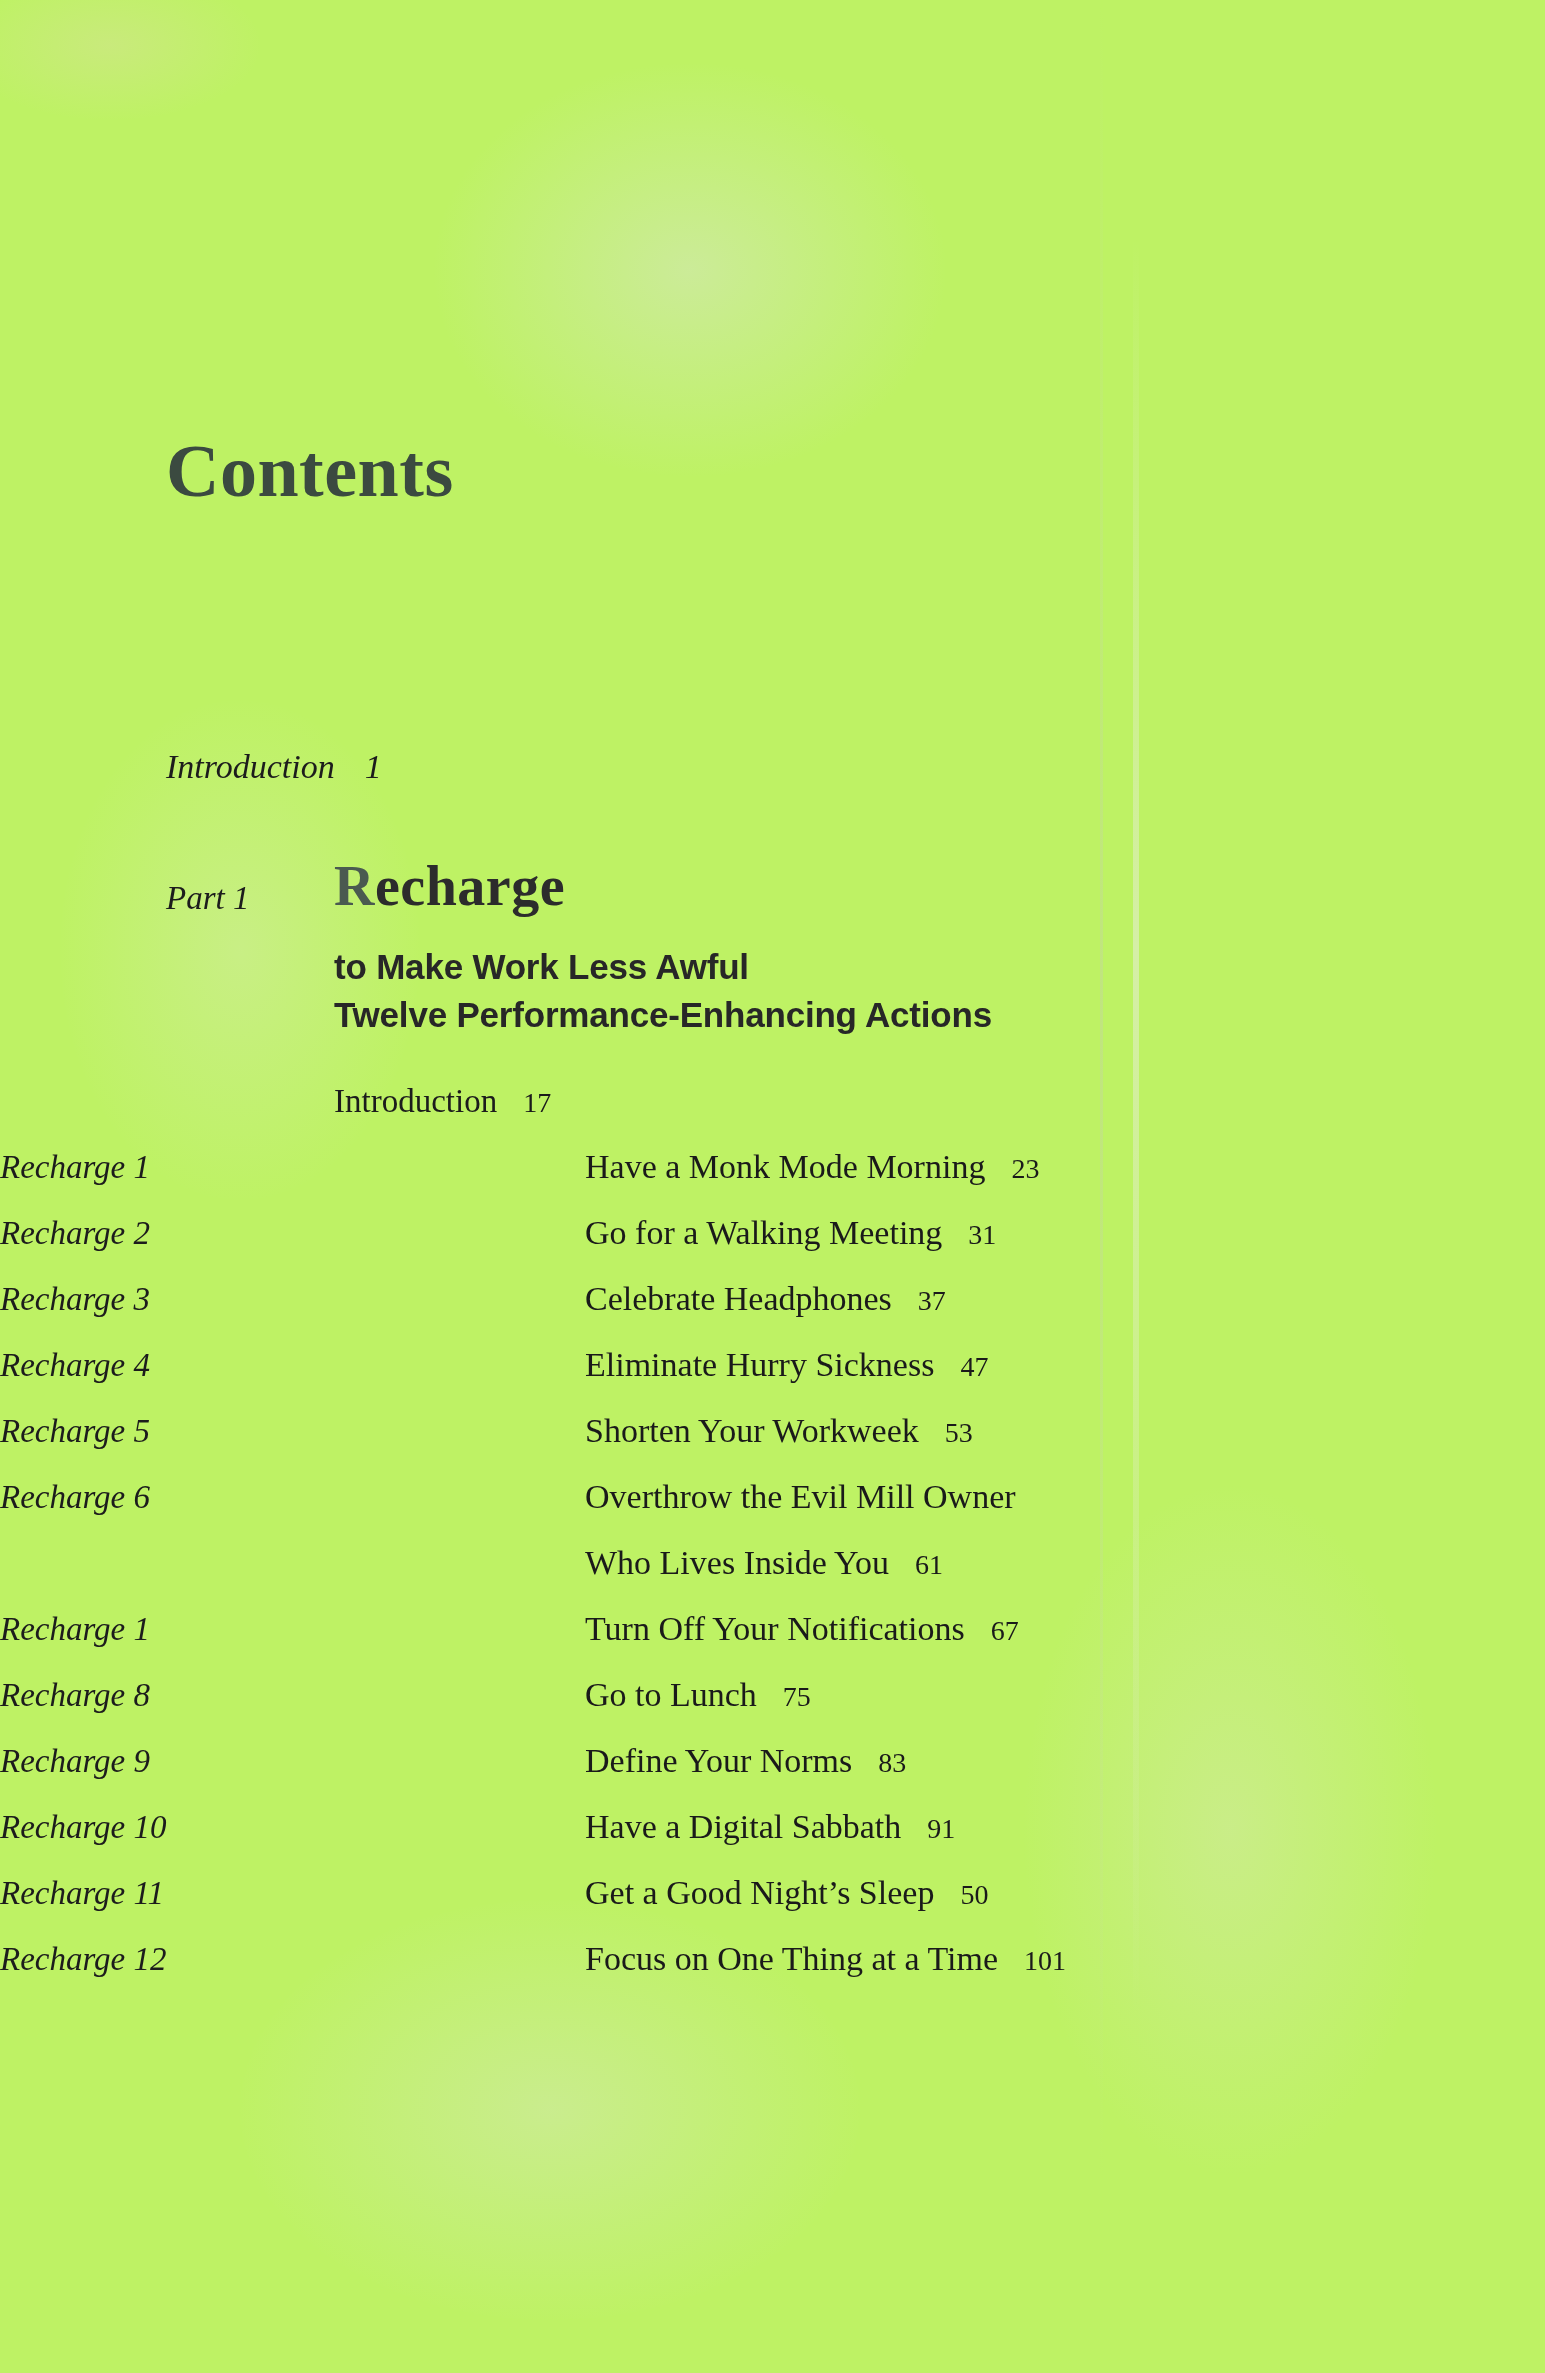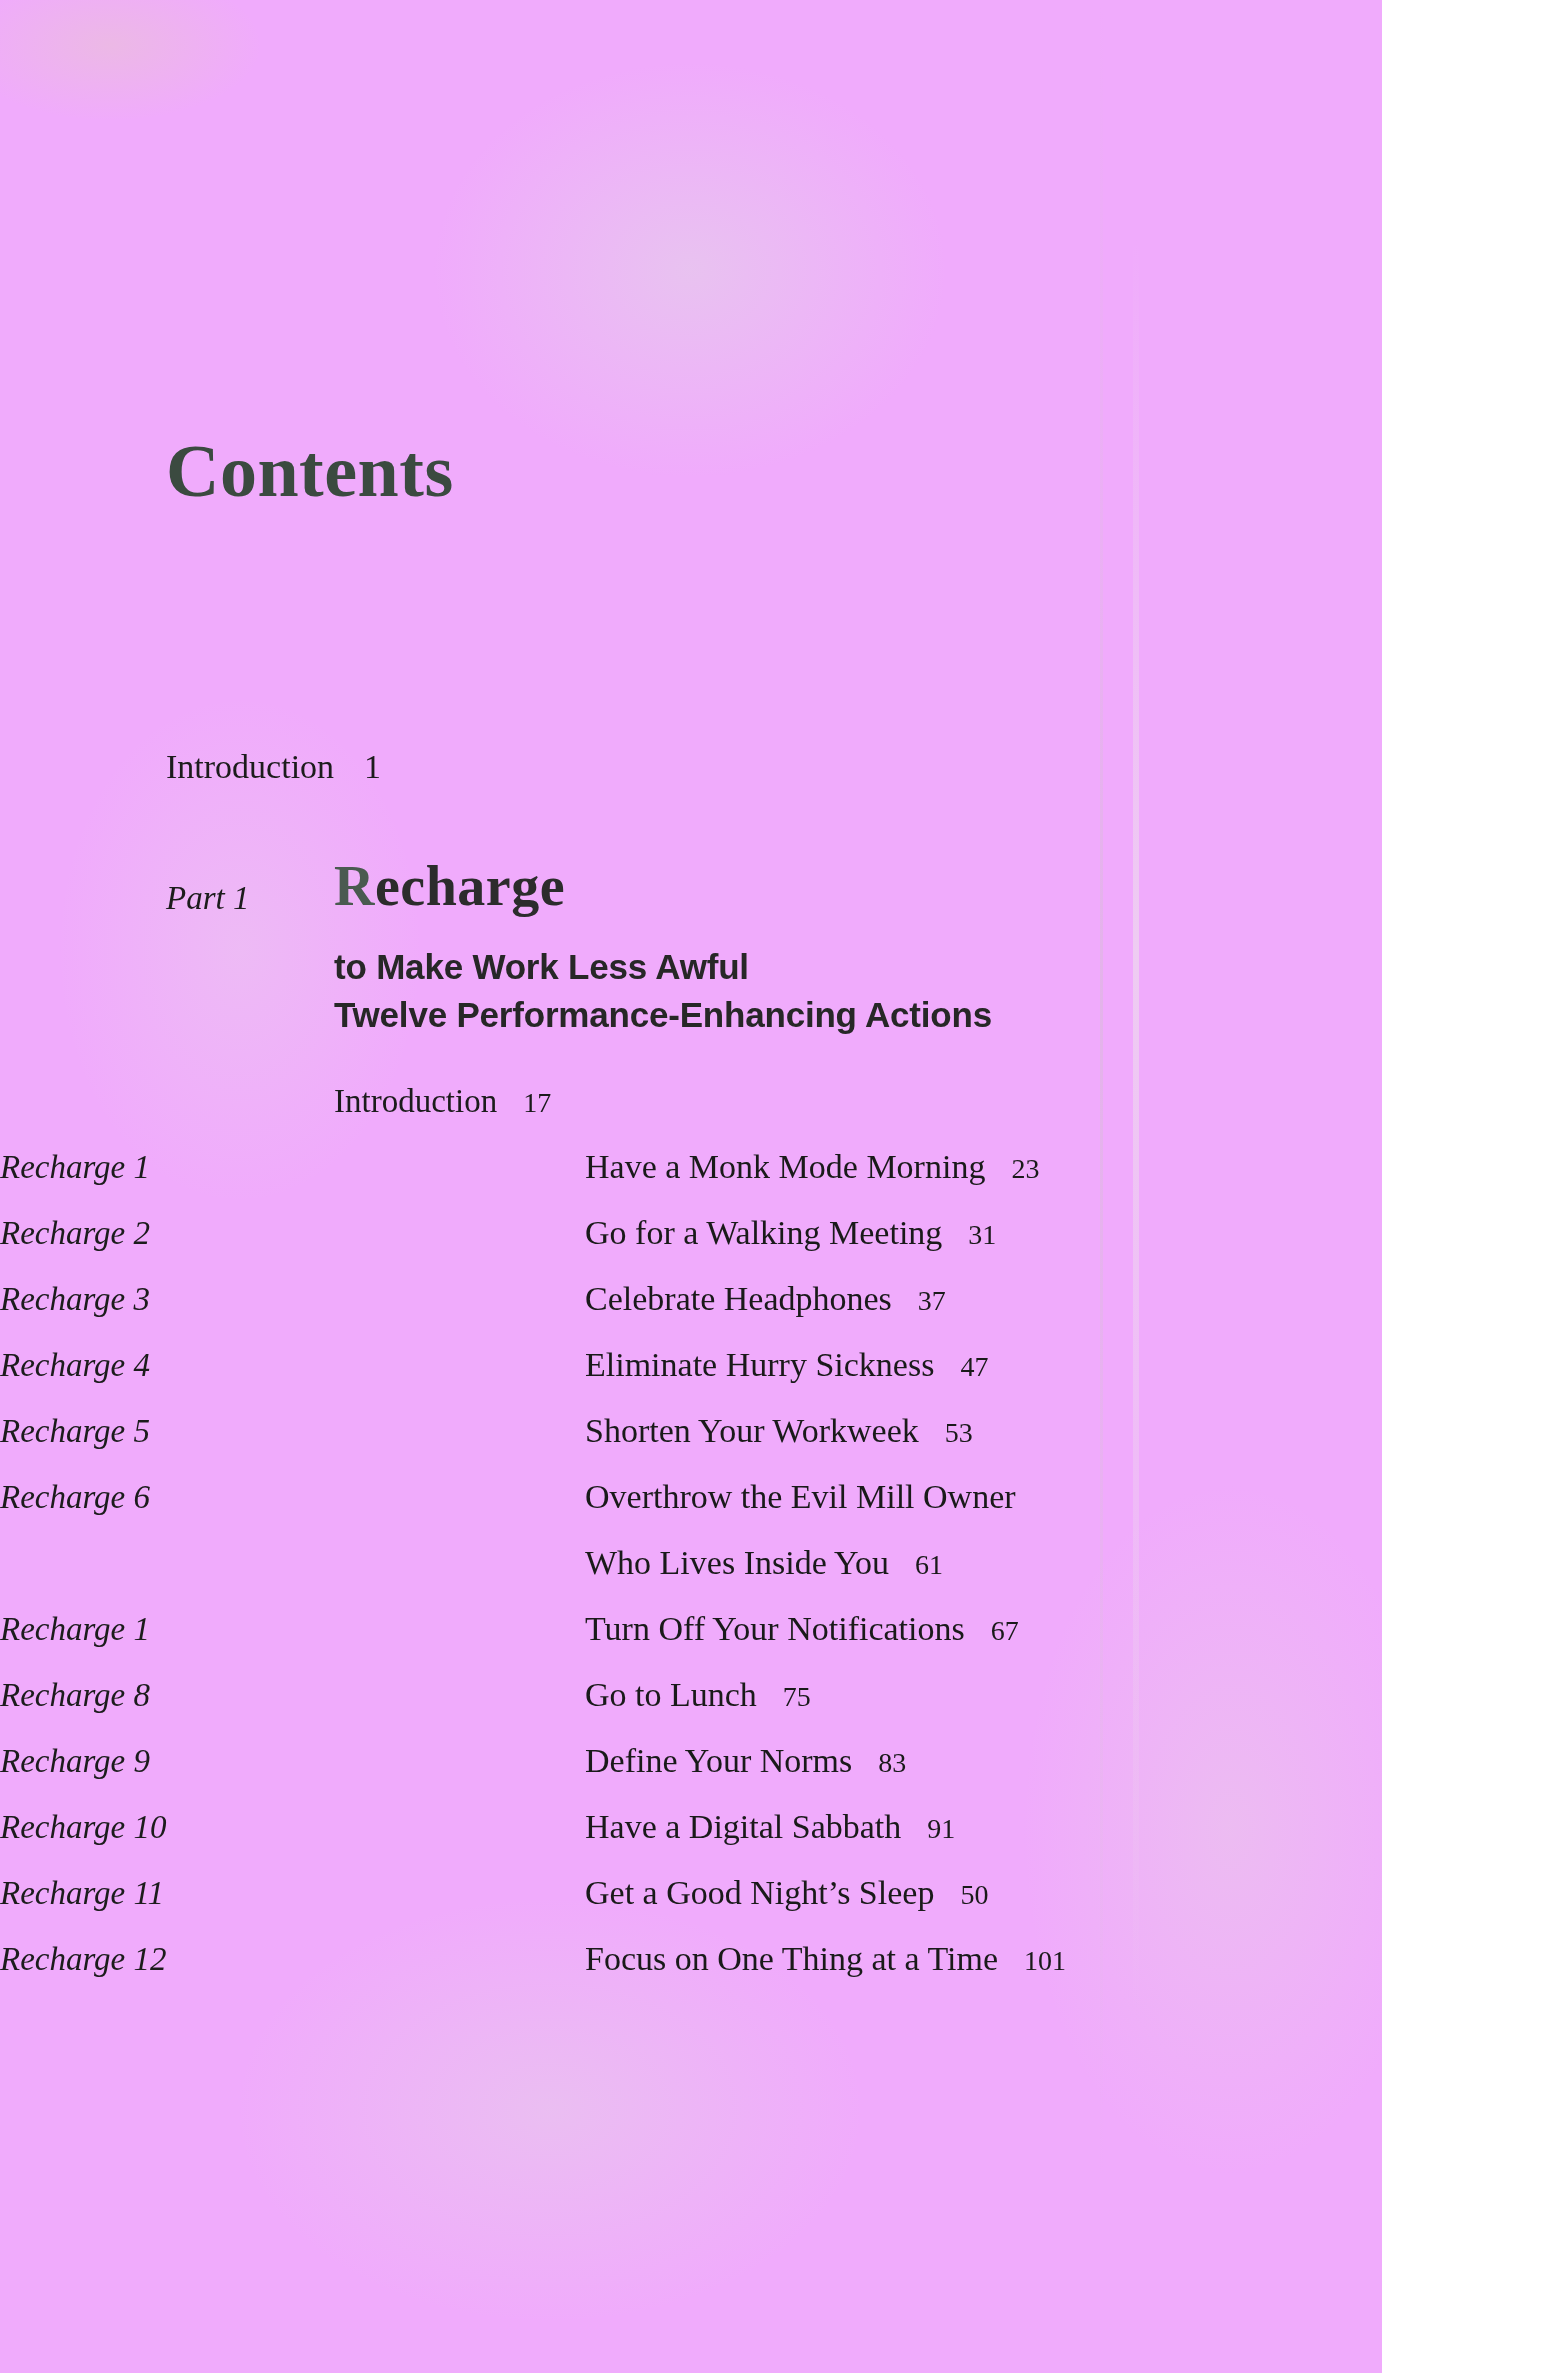--- a/index.html
+++ b/index.html
@@ -4,23 +4,23 @@
 <title>Contents</title>
 <style>
   html, body {
     margin: 0;
     padding: 0;
     background: #ffffff;
   }
 
   .page {
     position: relative;
-    width: 1382px;
+    width: 1545px;
     height: 2373px;
-    background: #f0abfc;
+    background: #bef264;
     overflow: hidden;
     font-family: "Liberation Serif", "DejaVu Serif", serif;
     color: #1a1a1a;
   }
 
   
   .scan-blotch {
     position: absolute;
     border-radius: 50%;
     pointer-events: none;
@@ -96,20 +96,21 @@
     letter-spacing: 0.5px;
     color: #3b4a40;
   }
 
   
   .frontmatter {
     position: absolute;
     left: 166px;
     top: 748px;
     font-size: 34px;
+    font-style: italic;
     color: #1c1c1c;
     white-space: nowrap;
   }
   .frontmatter .fm-page {
     display: inline-block;
     margin-left: 30px;
   }
 
   
   .part-label {

